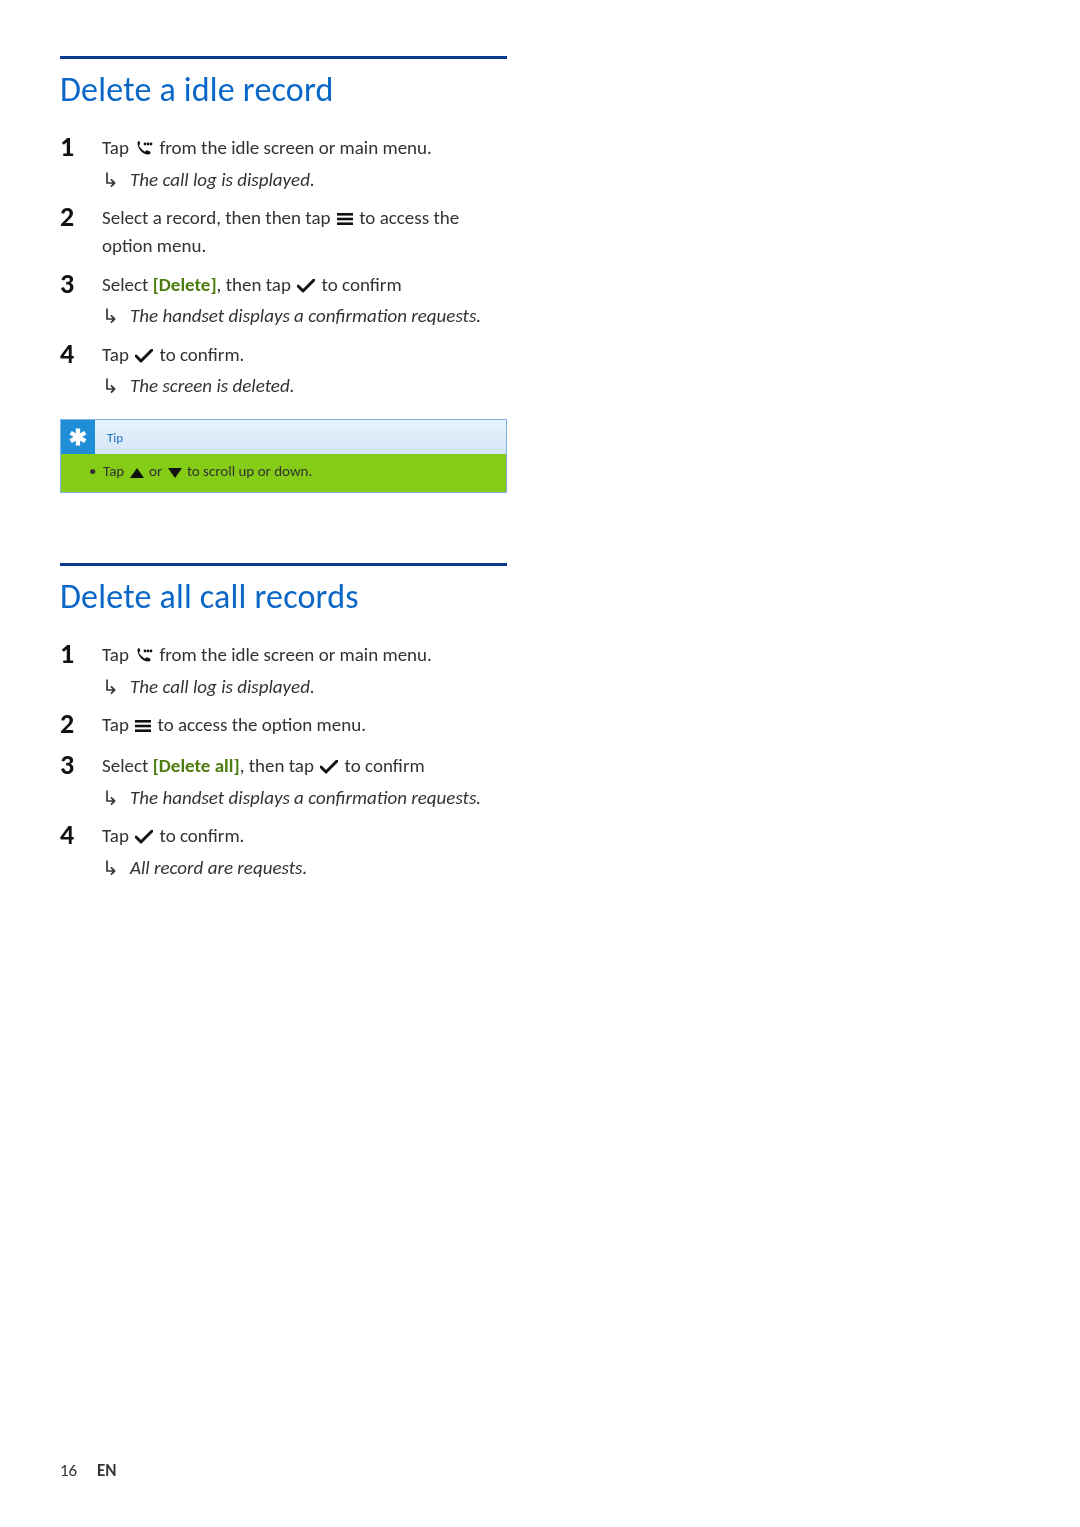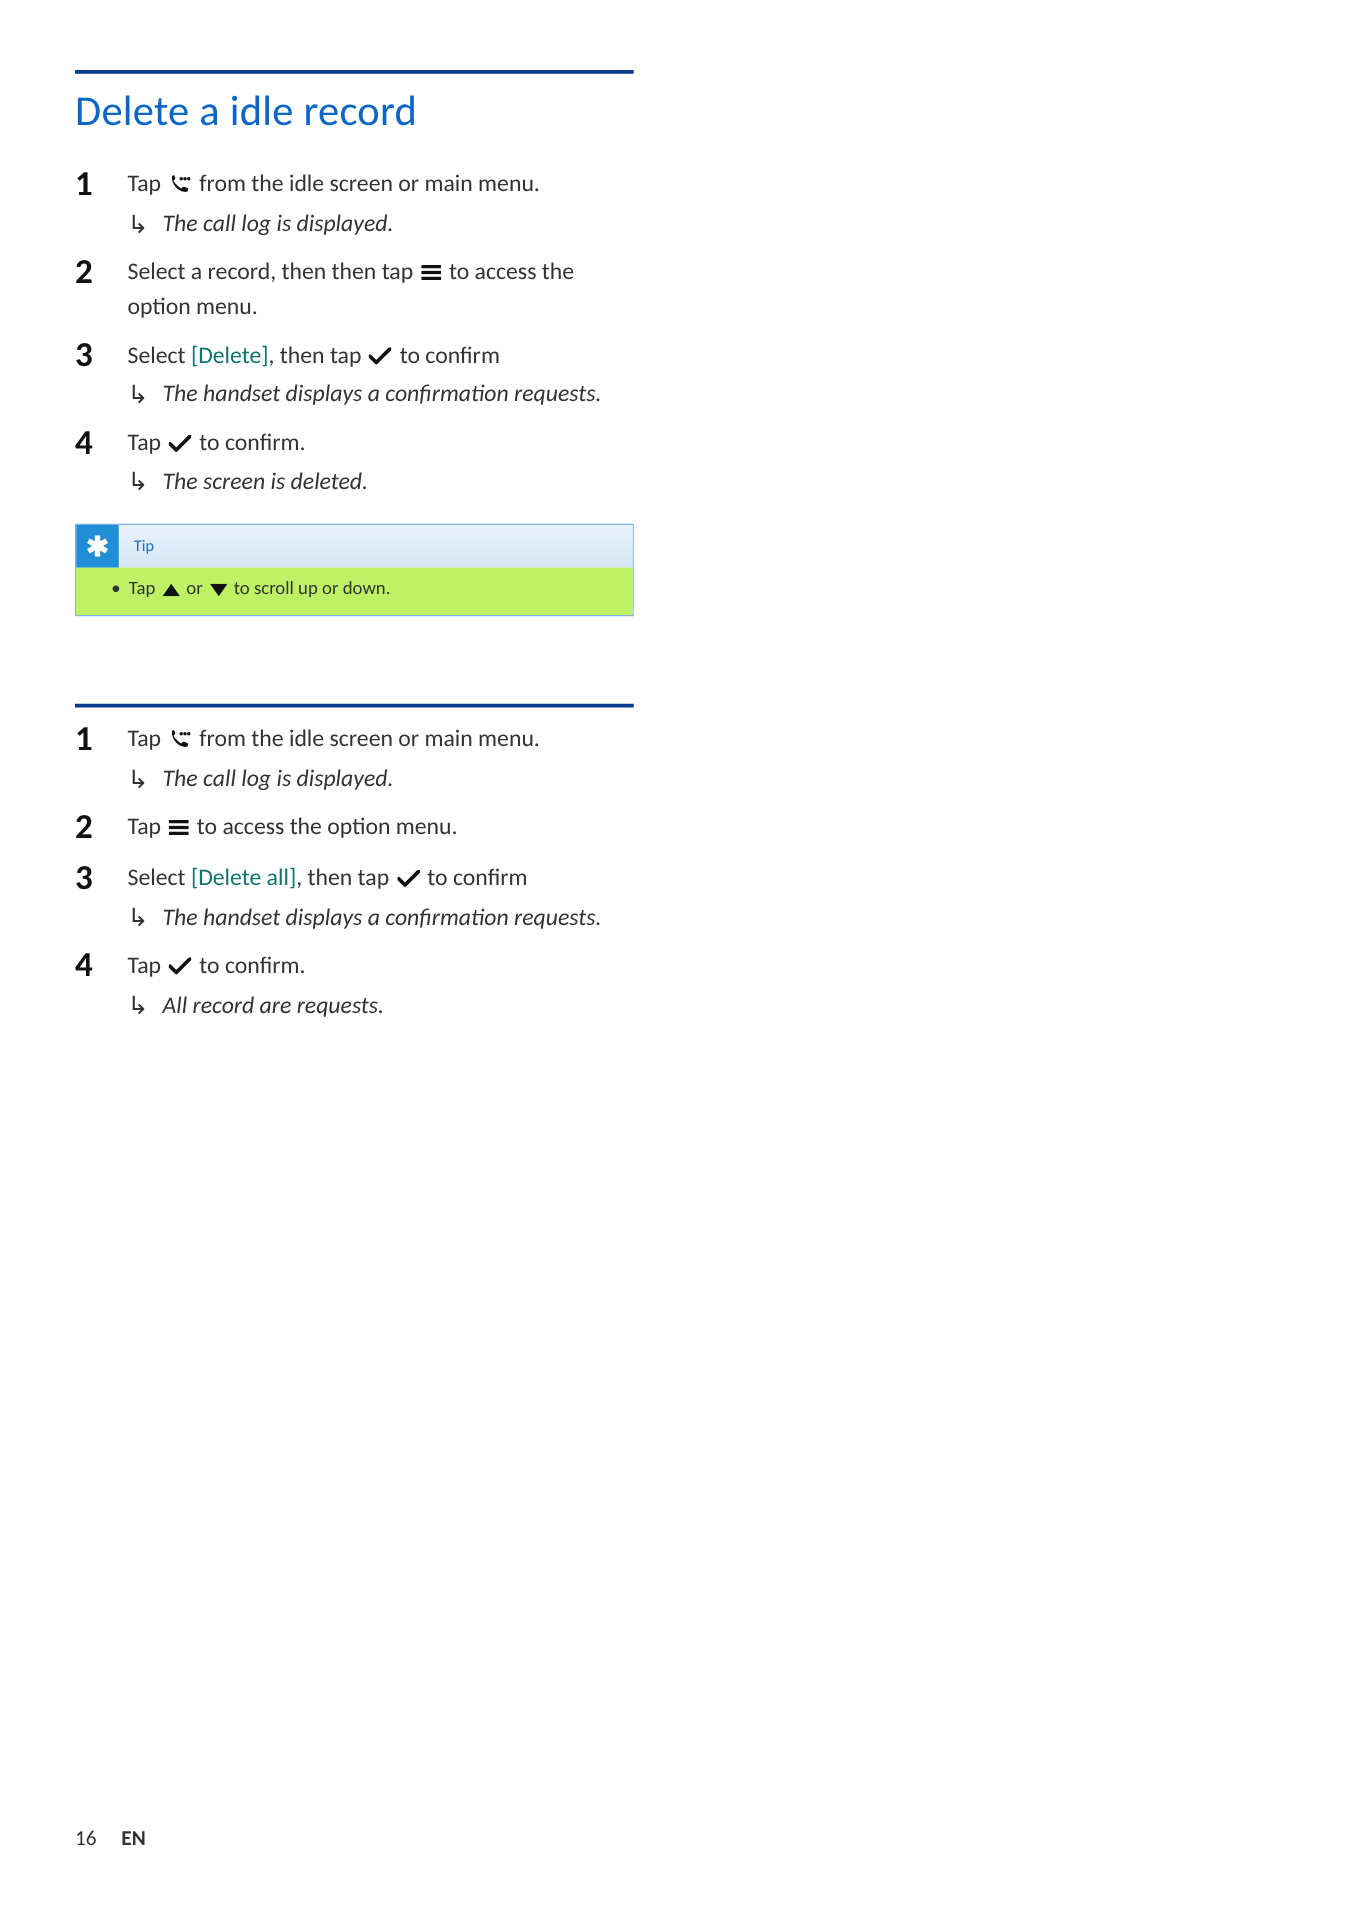--- a/index.html
+++ b/index.html
@@ -61,21 +61,21 @@
   .result-arrow {
     flex: 0 0 28px;
     font-size: 20px;
     line-height: 1.2;
     padding-top: 1px;
   }
   .result-text {
     flex: 1;
     font-style: italic;
   }
-  .bold { font-weight: 400; color:#0f766e; }
+  .bold { font-weight: 700; color:#4d7c0f; }
   .icn { display:inline-block; vertical-align: -2px; margin:0 2px; }
   .tip-box {
     margin-top: 20px;
     border: 1px solid #7fb3e6;
     width: 100%;
   }
   .tip-head {
     display: flex;
     align-items: stretch;
     background: linear-gradient(to bottom, #e8f2fb 0%, #d4e6f7 100%);
@@ -89,21 +89,21 @@
     font-size: 22px;
     font-weight: 700;
   }
   .tip-title {
     display: flex; align-items:center;
     padding-left: 12px;
     color: #1d6fbf;
     font-size: 13px;
   }
   .tip-body {
-    background: #bef264;
+    background: #84cc16;
     padding: 8px 12px 10px 12px;
     font-size: 15px;
     color: #333;
   }
   .tip-body ul { margin:0; padding-left: 16px; list-style: none;}
   .tip-body li { position:relative; padding-left:14px;}
   .tip-body li::before{
     content:"•"; position:absolute; left:0; top:0; color:#333;
   }
   .section-gap { height: 70px; }
@@ -203,20 +203,21 @@
                   <path d="M7 10L0 0h14z" fill="#111"></path>
                 </svg></span><span> to scroll up or down.</span>
         </li>
           </ul>
       </div>
     </div>
 
     <div class="section-gap"></div>
 
     <div class="section-rule"></div>
+    <h2 class="section-heading">Delete all call records</h2>
     <ol class="steps">
 
       <li class="step">
         <span class="num">1</span>
         <div class="body">
           <span>
             <span>Tap </span><span class="icn"><svg width="18" height="16" viewBox="0 0 18 16">
                   <path d="M4.5 1c-1 0-2 .6-2 2 0 5 4.5 11.5 11 11.5 1.3 0 2-1 2-2 0-.6-.4-1.1-1-1.3l-2.2-.8c-.6-.2-1.2 0-1.6.5l-.7.9C7.7 10.4 5.1 7.8 3.7 5.5l.9-.7c.5-.4.7-1 .5-1.6L4.3 1c-.1 0-.1 0 .2 0z" fill="#111"></path>
                   <circle cx="13" cy="4" r="1.4" fill="#111"></circle>
                   <circle cx="16" cy="4" r="1.4" fill="#111"></circle>

